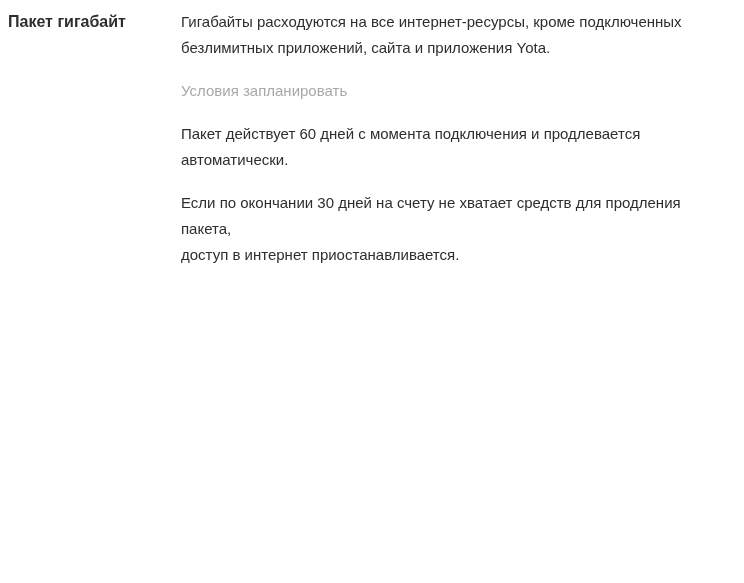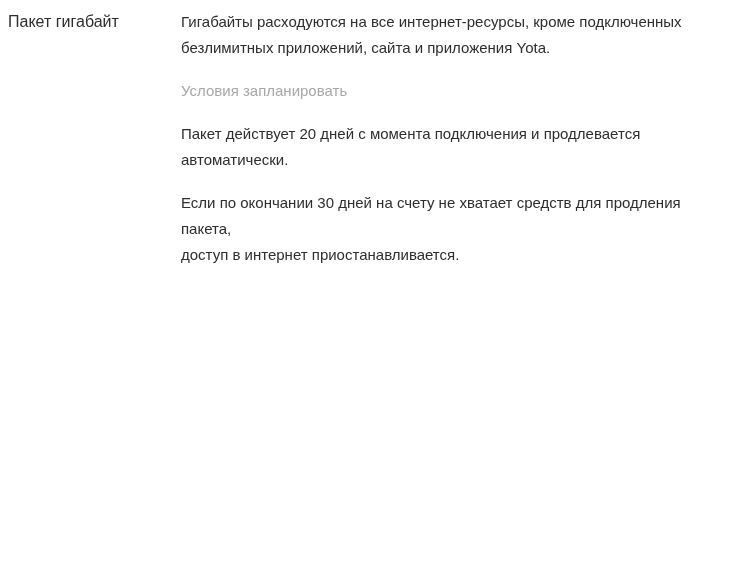--- a/index.html
+++ b/index.html
@@ -22,21 +22,21 @@
     box-sizing: border-box;
     width: 744px;
   }
   .label-col {
     flex: 0 0 173px;
     width: 173px;
   }
   .label-col .section-title {
     margin: 0;
     font-size: 16px;
-    font-weight: normal;
+    font-weight: bold;
     line-height: 26px;
     color: #2e2e2e;
   }
   .content-col {
     flex: 1 1 auto;
     min-width: 0;
     font-size: 15px;
     line-height: 26px;
   }
   .content-col p {
@@ -52,18 +52,18 @@
 <body>
 
 <div class="section-row">
   <div class="label-col">
     <h2 class="section-title">Пакет гигабайт</h2>
   </div>
   <div class="content-col">
     <p>Гигабайты расходуются на все интернет-ресурсы, кроме подключенных
 безлимитных приложений, сайта и приложения Yota.</p>
     <p class="subheading">Условия запланировать</p>
-    <p>Пакет действует 20 дней с момента подключения и продлевается
+    <p>Пакет действует 60 дней с момента подключения и продлевается
 автоматически.</p>
     <p>Если по окончании 30 дней на счету не хватает средств для продления пакета,
 доступ в интернет приостанавливается.</p>
   </div>
 </div>
 
 </body></html>

